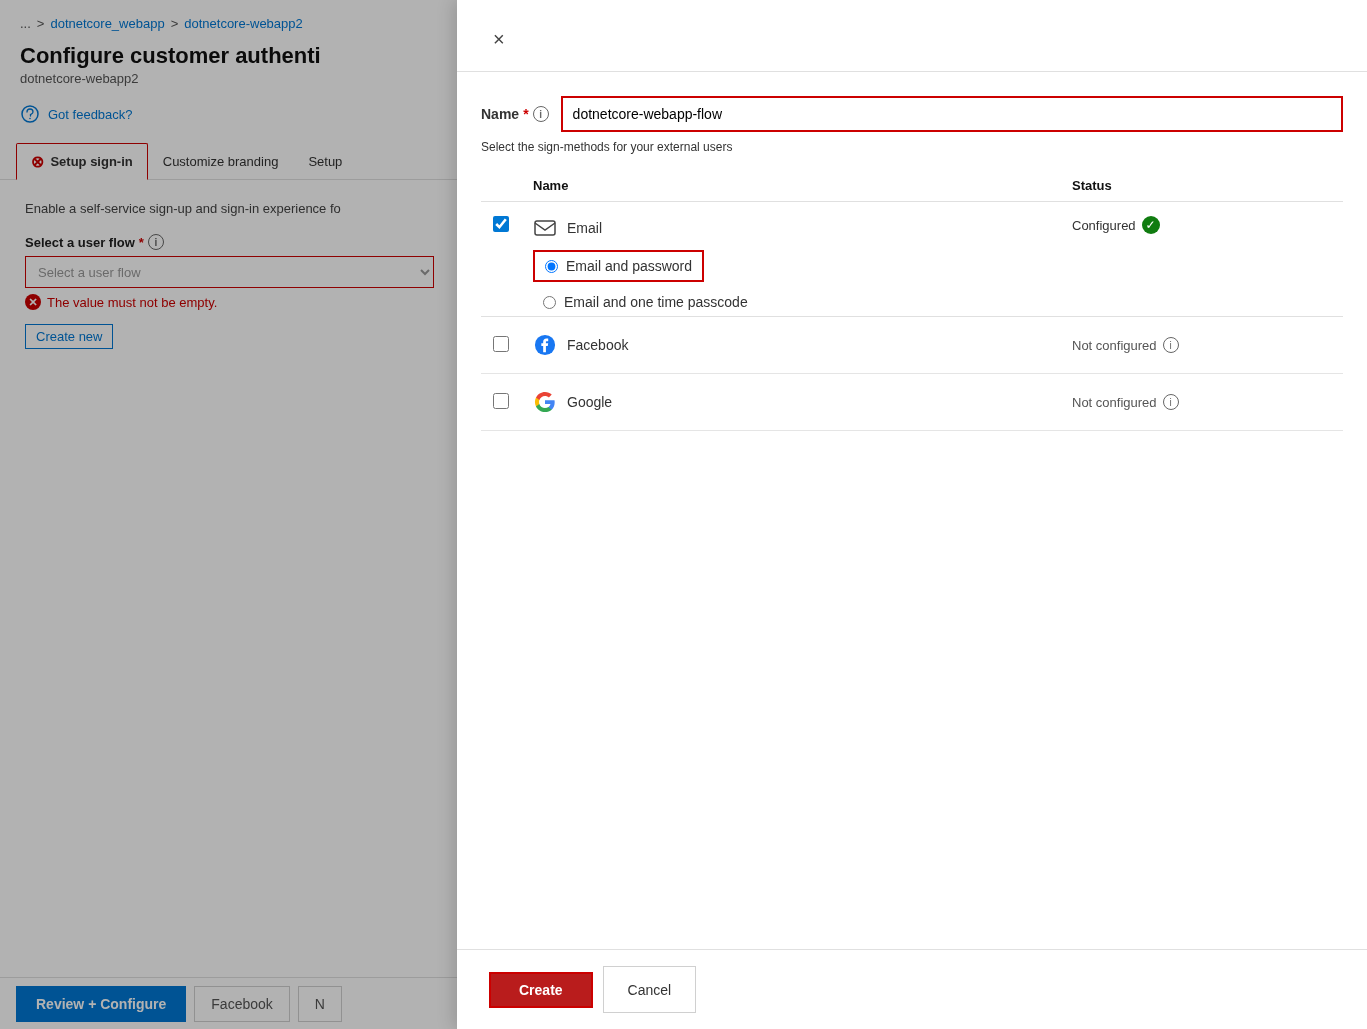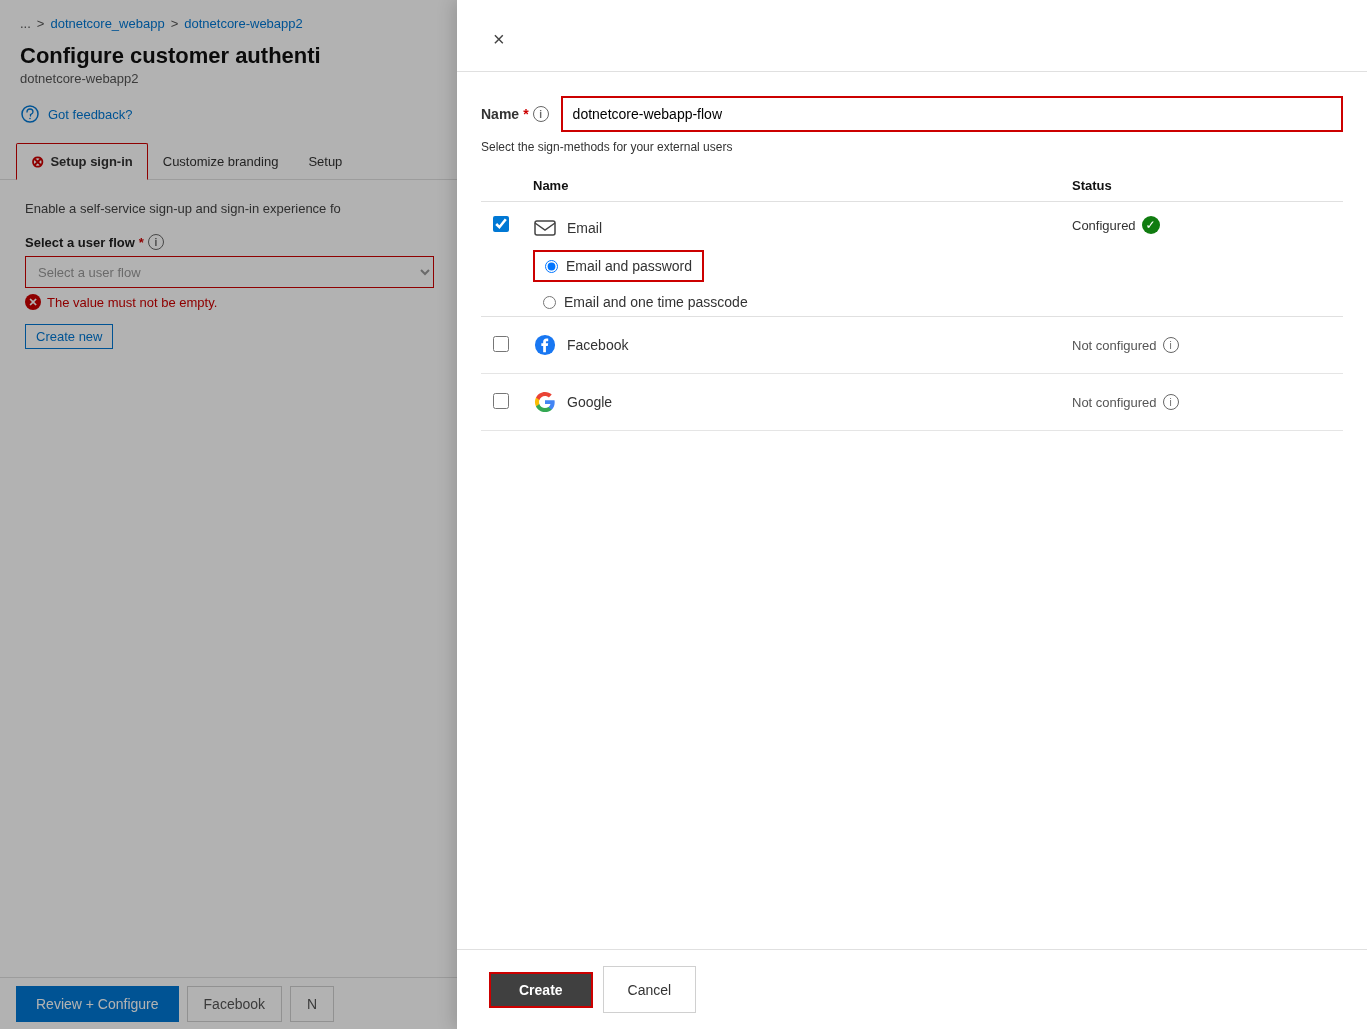--- a/index.html
+++ b/index.html
@@ -176,21 +176,21 @@
       align-items: center;
       padding: 0 16px;
       gap: 8px;
     }
     .btn-review {
       background: #0078d4;
       color: #fff;
       border: none;
       padding: 8px 20px;
       font-size: 14px;
-      font-weight: 400;
+      font-weight: 700;
       cursor: pointer;
       height: 36px;
     }
     .btn-previous {
       background: #fff;
       color: #555;
       border: 1px solid #d0d0d0;
       padding: 8px 16px;
       font-size: 14px;
       cursor: pointer;
@@ -359,21 +359,21 @@
 
     
     .modal-footer {
       padding: 16px 32px;
       border-top: 1px solid #e0e0e0;
       display: flex;
       align-items: center;
       gap: 10px;
     }
     .btn-create {
-      background: #404040;
+      background: #b91c1c;
       color: #fff;
       border: 2px solid #c00;
       padding: 8px 28px;
       font-size: 14px;
       font-weight: 600;
       cursor: pointer;
       height: 36px;
     }
     .btn-cancel {
       background: #fff;

